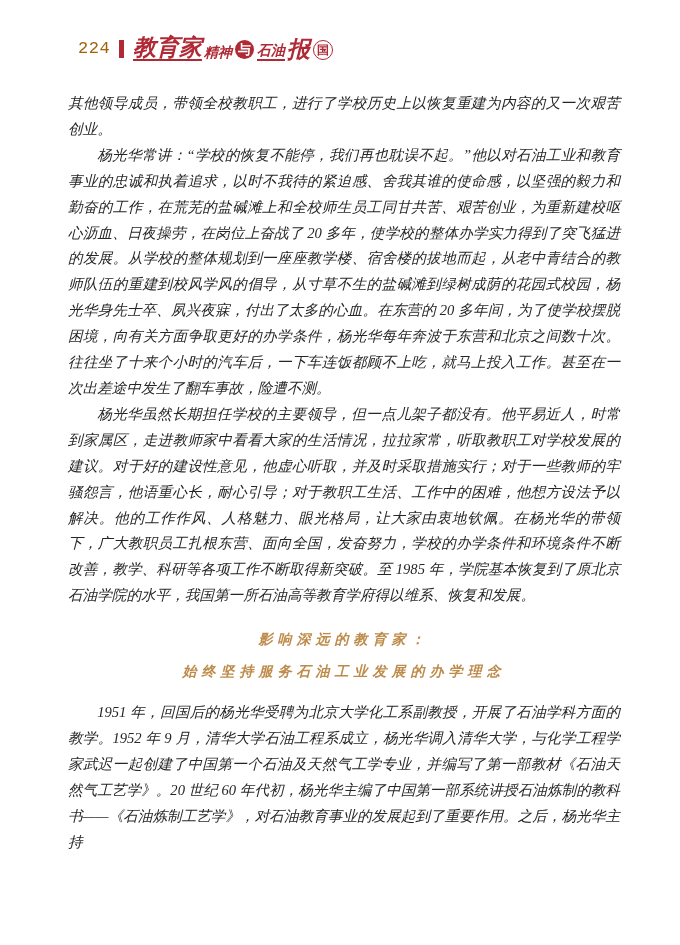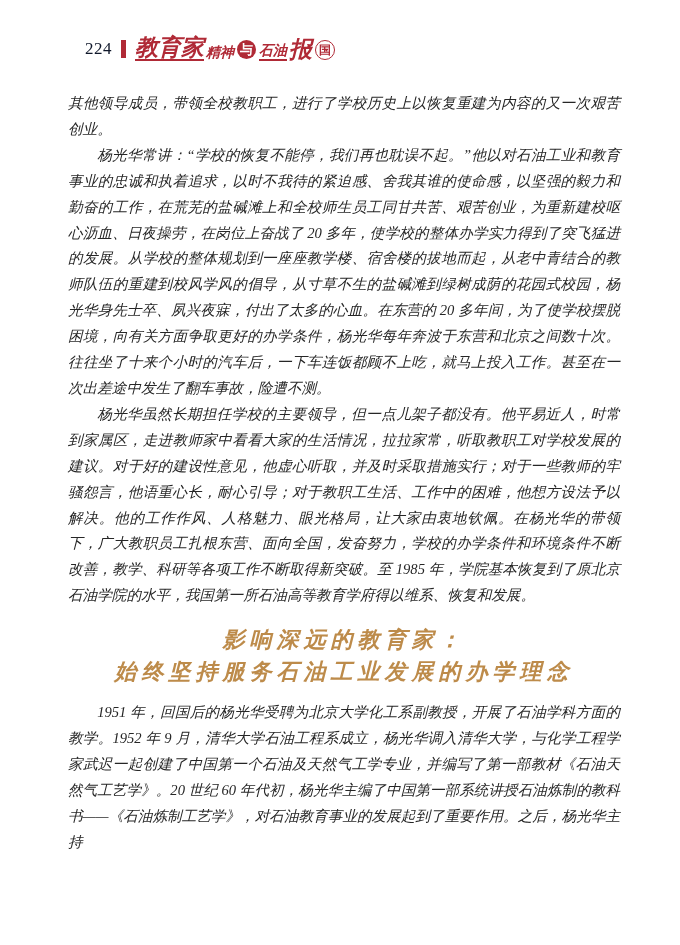--- a/index.html
+++ b/index.html
@@ -15,25 +15,24 @@
   .header {
     position: absolute;
     top: 36px;
     left: 78px;
     display: flex;
     align-items: center;
     gap: 9px;
     white-space: nowrap;
   }
   .page-num {
-    font-family: Liberation Serif, serif;
+    font-family: Liberation Mono, monospace;
     font-size: 17px;
-    color: #0f172a;
+    color: #a16207;
     letter-spacing: 0.5px;
-    margin-left: 7px;
   }
   .red-bar {
     display: inline-block;
     width: 5px;
     height: 18px;
     background: #b02a36;
   }
   .logo {
     display: flex;
     align-items: flex-end;
@@ -85,21 +84,21 @@
     margin: 0;
     text-indent: 2em;
     font-style: italic;
   }
   .body-text p.continuation { text-indent: 0; }
   
   .section-heading {
     margin: 15px 0 12px 0;
     text-align: center;
     color: #bd8b4a;
-    font-size: 22px;
+    font-size: 14px;
     font-weight: 700;
     font-style: italic;
     letter-spacing: 5px;
     line-height: 32px;
     text-indent: 0;
   }
 </style>
 </head>
 <body>
 

